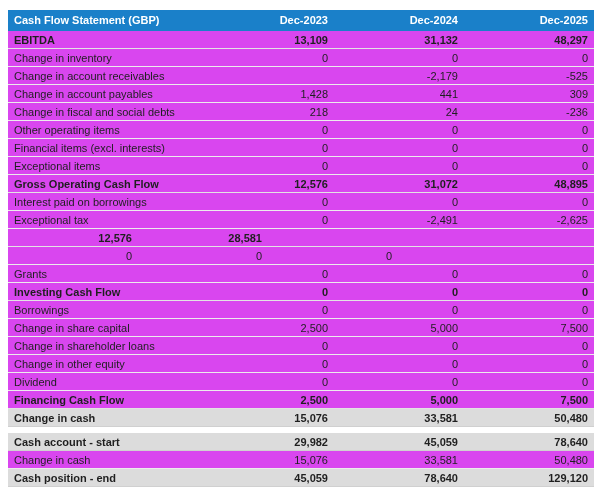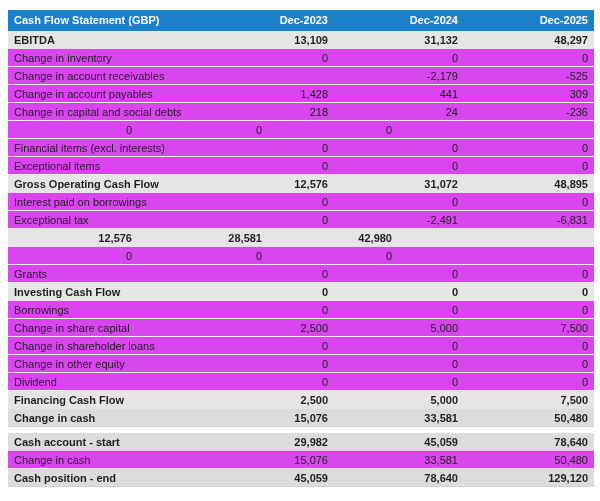--- a/index.html
+++ b/index.html
@@ -5,21 +5,21 @@
   * { margin:0; padding:0; box-sizing:border-box; }
   html,body { width:600px; height:501px; background:#ffffff; overflow:hidden;
               font-family:"Liberation Sans", sans-serif; }
   .cfs-table { position:absolute; left:8px; top:10px; width:586px; }
   .row { display:flex; align-items:center; height:18px; font-size:11px;
          color:#1f1f1f; background:#d946ef; border-bottom:1px solid #ececec; }
   .row .label { flex:1; padding-left:6px; white-space:nowrap; overflow:hidden; }
   .row .num { width:130px; text-align:right; padding-right:6px; white-space:nowrap; }
   .row.header { background:#1a80c9; color:#ffffff; font-weight:bold; height:21px;
                 border-bottom:1px solid #1a80c9; }
-  .row.subtotal { background:#e5e5e5; font-weight:bold; border-bottom:1px solid #e3e3e3; }
+  .row.subtotal { background:#d946ef; font-weight:bold; border-bottom:1px solid #e3e3e3; }
   .row.highlight { background:#dcdcdc; font-weight:bold; border-bottom:1px solid #d0d0d0; }
   .row.spacer { height:6px; background:#ffffff; border-bottom:none; }
 </style>
 </head>
 <body>
 
 <div class="cfs-table">
   <div class="row header">
     <div class="label">Cash Flow Statement (GBP)</div>
     <div class="num">Dec-2023</div>
@@ -44,26 +44,27 @@
     <div class="num">-2,179</div>
     <div class="num">-525</div>
   </div>
       <div class="row">
     <div class="label">Change in account payables</div>
     <div class="num">1,428</div>
     <div class="num">441</div>
     <div class="num">309</div>
   </div>
       <div class="row">
-    <div class="label">Change in capital and social debts</div>
+    <div class="label">Change in fiscal and social debts</div>
     <div class="num">218</div>
     <div class="num">24</div>
     <div class="num">-236</div>
   </div>
       <div class="row">
+    <div class="label">Other operating items</div>
     <div class="num">0</div>
     <div class="num">0</div>
     <div class="num">0</div>
   </div>
       <div class="row">
     <div class="label">Financial items (excl. interests)</div>
     <div class="num">0</div>
     <div class="num">0</div>
     <div class="num">0</div>
   </div>
@@ -82,26 +83,25 @@
       <div class="row">
     <div class="label">Interest paid on borrowings</div>
     <div class="num">0</div>
     <div class="num">0</div>
     <div class="num">0</div>
   </div>
       <div class="row">
     <div class="label">Exceptional tax</div>
     <div class="num">0</div>
     <div class="num">-2,491</div>
-    <div class="num">-6,831</div>
+    <div class="num">-2,625</div>
   </div>
       <div class="row subtotal">
     <div class="num">12,576</div>
     <div class="num">28,581</div>
-    <div class="num">42,980</div>
   </div>
       <div class="row">
     <div class="num">0</div>
     <div class="num">0</div>
     <div class="num">0</div>
   </div>
       <div class="row">
     <div class="label">Grants</div>
     <div class="num">0</div>
     <div class="num">0</div>

